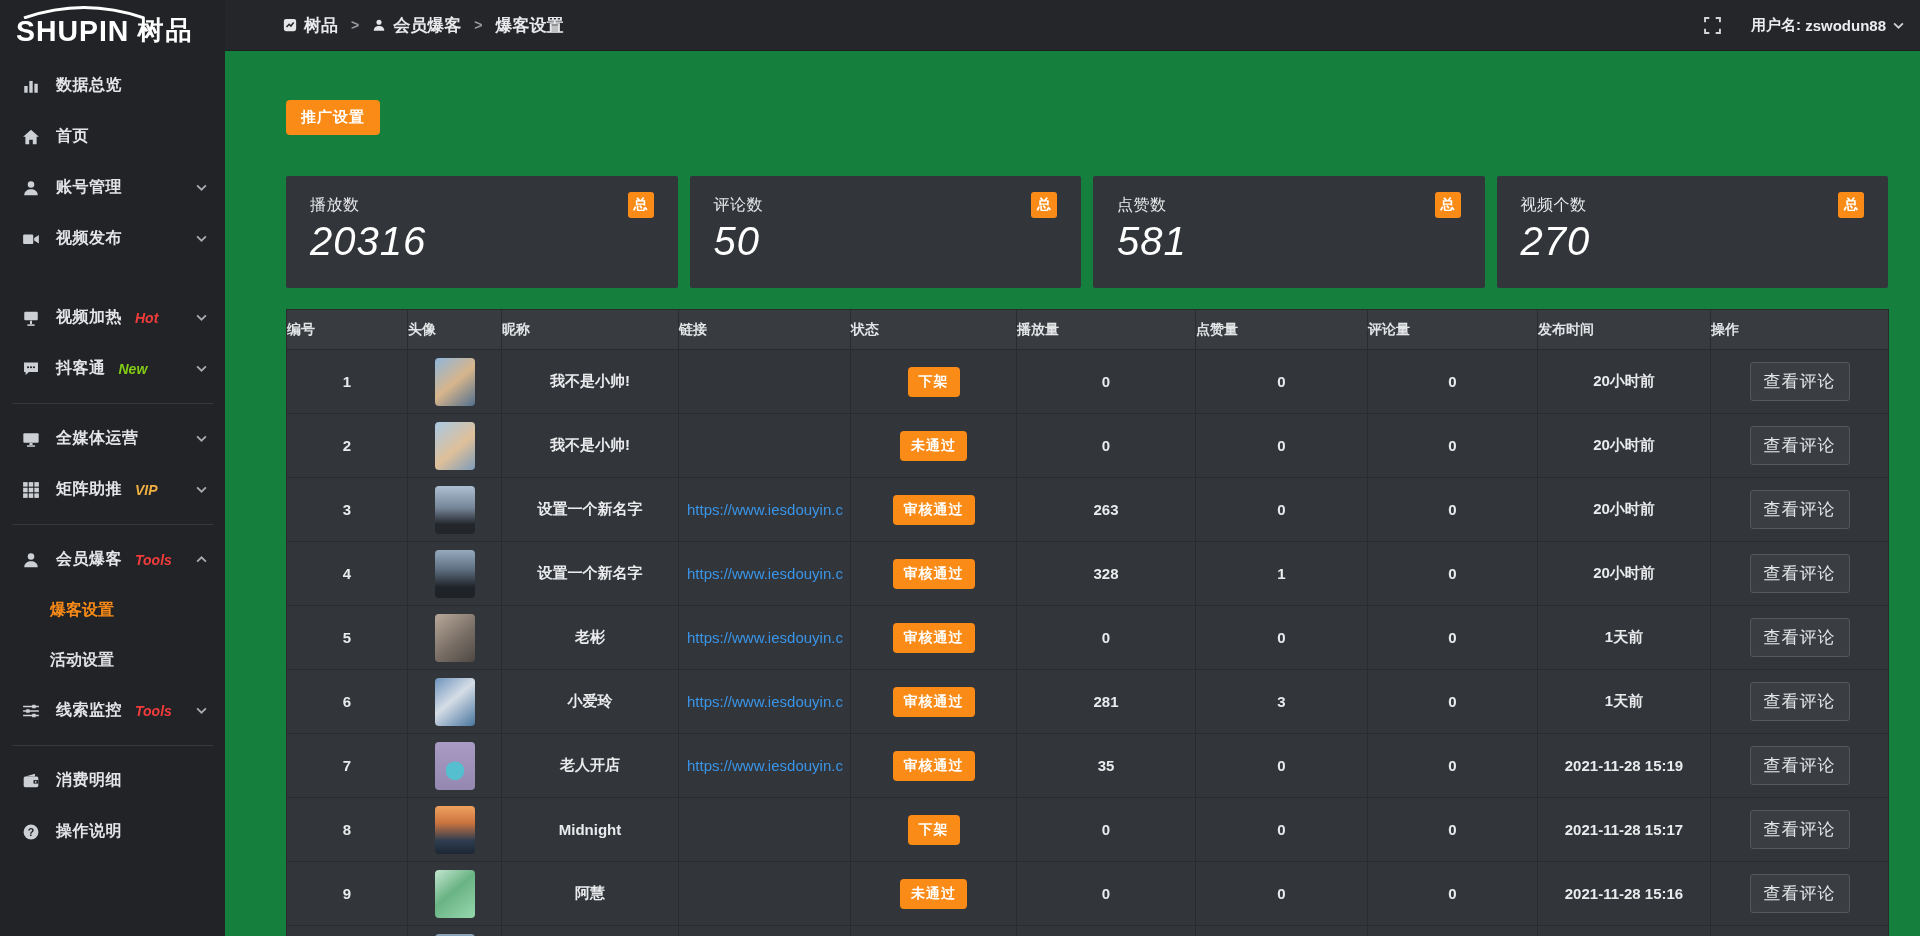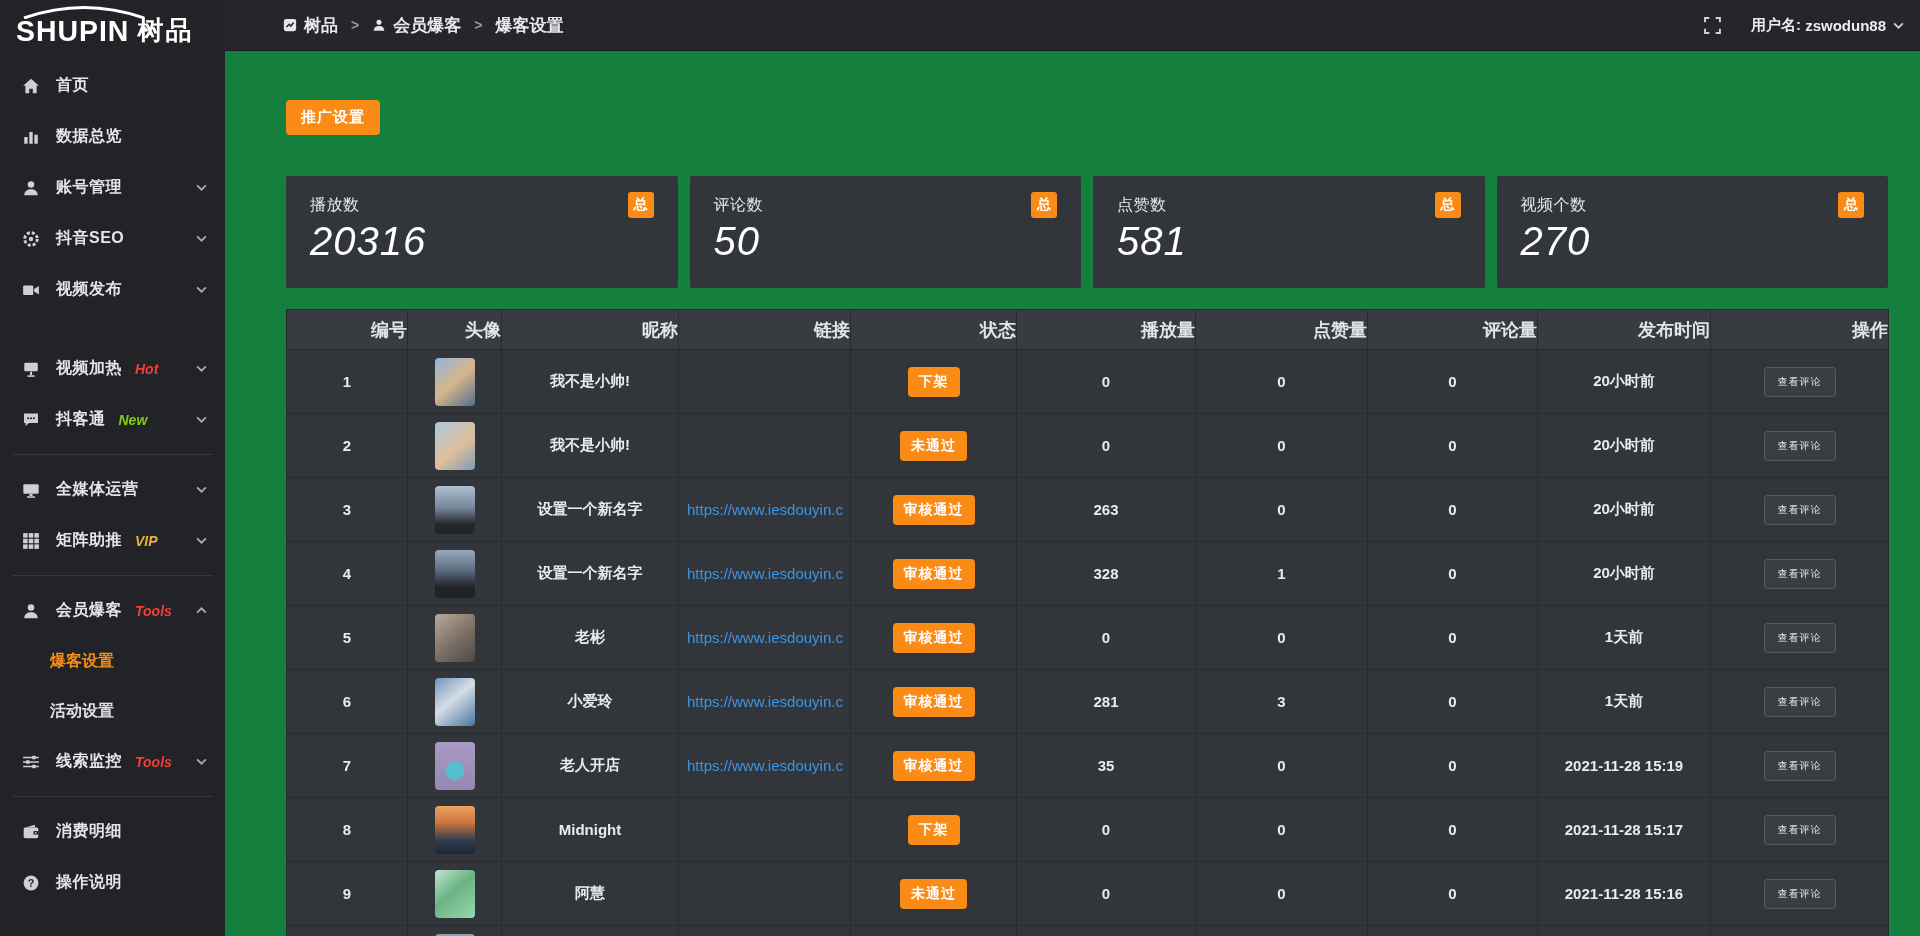--- a/index.html
+++ b/index.html
@@ -42,30 +42,30 @@
 
   .cards { display:flex; gap:12px; margin-top:41px; }
   .card { flex:1; height:112px; background:#323539; border-radius:2px; padding:19px 24px; }
   .card-top { display:flex; justify-content:space-between; align-items:flex-start; }
   .card-label { font-size:16px; color:#e7e8ea; letter-spacing:.5px; }
   .badge-total { width:26px; height:26px; background:#fb8b17; color:#fff; font-size:14px; font-weight:bold;
                  display:flex; align-items:center; justify-content:center; border-radius:3px; margin-top:-3px; }
   .card-value { font-size:40px; color:#fff; margin-top:1px; letter-spacing:1px;font-style:italic; }
 
   table { width:1602px; border-collapse:collapse; table-layout:fixed; margin-top:21px; }
-  th { height:40px; background:#383c40; color:#e2e4e6; font-size:18px; font-weight:bold;
-       border:1px solid #292b2e; text-align:right; }
+  th { height:40px; background:#383c40; color:#e2e4e6; font-size:14px; font-weight:bold;
+       border:1px solid #292b2e; text-align:left; }
   td { height:64px; background:#323539; color:#eaebed; font-size:15px; font-weight:bold;
        border:1px solid #292b2e; text-align:center; padding:0 4px; }
   td.link-cell { text-align:left; padding:0 2px 0 8px; overflow:hidden; white-space:nowrap; font-weight:normal; }
   td.link-cell a { color:#3a95e8; text-decoration:none; font-size:15px;text-align:center; }
   .avatar { width:40px; height:48px; border-radius:4px; margin:0 auto; }
   .status-badge { display:inline-block; background:#fb8b17; color:#fff; font-size:14px; font-weight:bold;
                   padding:6px 11px; border-radius:4px; letter-spacing:1px; }
-  .action-btn { background:#3a3e43; border:1px solid #55585d; color:#e6e7e9; font-size:10px; font-family:inherit;
+  .action-btn { background:#3a3e43; border:1px solid #55585d; color:#e6e7e9; font-size:17px; font-family:inherit;
                 padding:7px 13px; border-radius:3px; cursor:pointer; letter-spacing:1px; }
 
   
   .av-boy    { background:linear-gradient(140deg,#8fb6da 0%,#d7b58c 50%,#52708e 100%); }
   .av-boy2   { background:linear-gradient(140deg,#a9c8e4 0%,#dfc09a 55%,#7d9cba 100%); }
   .av-sky    { background:linear-gradient(180deg,#aebfd2 0%,#77879a 45%,#23262b 80%); }
   .av-sky2   { background:linear-gradient(180deg,#97a9bd 0%,#5e7082 40%,#1f2227 78%); }
   .av-man    { background:linear-gradient(140deg,#b9a99b 0%,#7a6f66 55%,#4e4843 100%); }
   .av-woman  { background:linear-gradient(140deg,#6e93bd 0%,#d5dde6 45%,#49759f 100%); }
   .av-mascot { background:radial-gradient(circle at 50% 60%,#55bfd0 0%,#55bfd0 26%,rgba(0,0,0,0) 27%),
@@ -82,57 +82,43 @@
     <svg class="logo-arc" width="128" height="14" viewBox="0 0 128 14">
       <path d="M4 13 Q64 -8 124 13" stroke="#ffffff" stroke-width="3" fill="none"></path>
     </svg>
     <span class="logo-en">SHUPIN</span>
     <span class="logo-cn">树品</span>
   </div>
   <div class="menu" id="sidebar-menu">
       <div class="s-item">
         <span class="ico">
           <svg width="18" height="18" viewBox="0 0 16 16">
-            <path d="M8 1.5 L15 7.8 H13 V14.5 H9.6 V10.4 H6.4 V14.5 H3 V7.8 H1 Z" fill="currentColor"></path>
-          </svg>
-        </span>
-        <span class="lbl">首页</span>
-      </div>
-      <div class="s-item">
-        <span class="ico">
-          <svg width="18" height="18" viewBox="0 0 16 16">
             <rect x="2" y="8" width="3" height="6" fill="currentColor"></rect>
             <rect x="6.5" y="3.5" width="3" height="10.5" fill="currentColor"></rect>
             <rect x="11" y="6" width="3" height="8" fill="currentColor"></rect>
           </svg>
         </span>
         <span class="lbl">数据总览</span>
       </div>
       <div class="s-item">
         <span class="ico">
           <svg width="18" height="18" viewBox="0 0 16 16">
+            <path d="M8 1.5 L15 7.8 H13 V14.5 H9.6 V10.4 H6.4 V14.5 H3 V7.8 H1 Z" fill="currentColor"></path>
+          </svg>
+        </span>
+        <span class="lbl">首页</span>
+      </div>
+      <div class="s-item">
+        <span class="ico">
+          <svg width="18" height="18" viewBox="0 0 16 16">
             <circle cx="8" cy="4.8" r="2.9" fill="currentColor"></circle>
             <path d="M2 14.5 C2 10.8 5 9.2 8 9.2 C11 9.2 14 10.8 14 14.5 Z" fill="currentColor"></path>
           </svg>
         </span>
         <span class="lbl">账号管理</span>
-        <span class="chev">
-          <svg width="11" height="7" viewBox="0 0 10 6" style="transform:rotate(0deg)">
-            <path d="M1 1 L5 5 L9 1" fill="none" stroke="#a9acb0" stroke-width="1.6"></path>
-          </svg>
-        </span>
-      </div>
-      <div class="s-item">
-        <span class="ico">
-          <svg width="18" height="18" viewBox="0 0 16 16">
-            <circle cx="8" cy="8" r="5.6" fill="none" stroke="currentColor" stroke-width="2.6" stroke-dasharray="2.7 1.7"></circle>
-            <circle cx="8" cy="8" r="2" fill="currentColor"></circle>
-          </svg>
-        </span>
-        <span class="lbl">抖音SEO</span>
         <span class="chev">
           <svg width="11" height="7" viewBox="0 0 10 6" style="transform:rotate(0deg)">
             <path d="M1 1 L5 5 L9 1" fill="none" stroke="#a9acb0" stroke-width="1.6"></path>
           </svg>
         </span>
       </div>
       <div class="s-item">
         <span class="ico">
           <svg width="18" height="18" viewBox="0 0 16 16">
             <rect x="1" y="4" width="9" height="8.5" rx="1" fill="currentColor"></rect>

